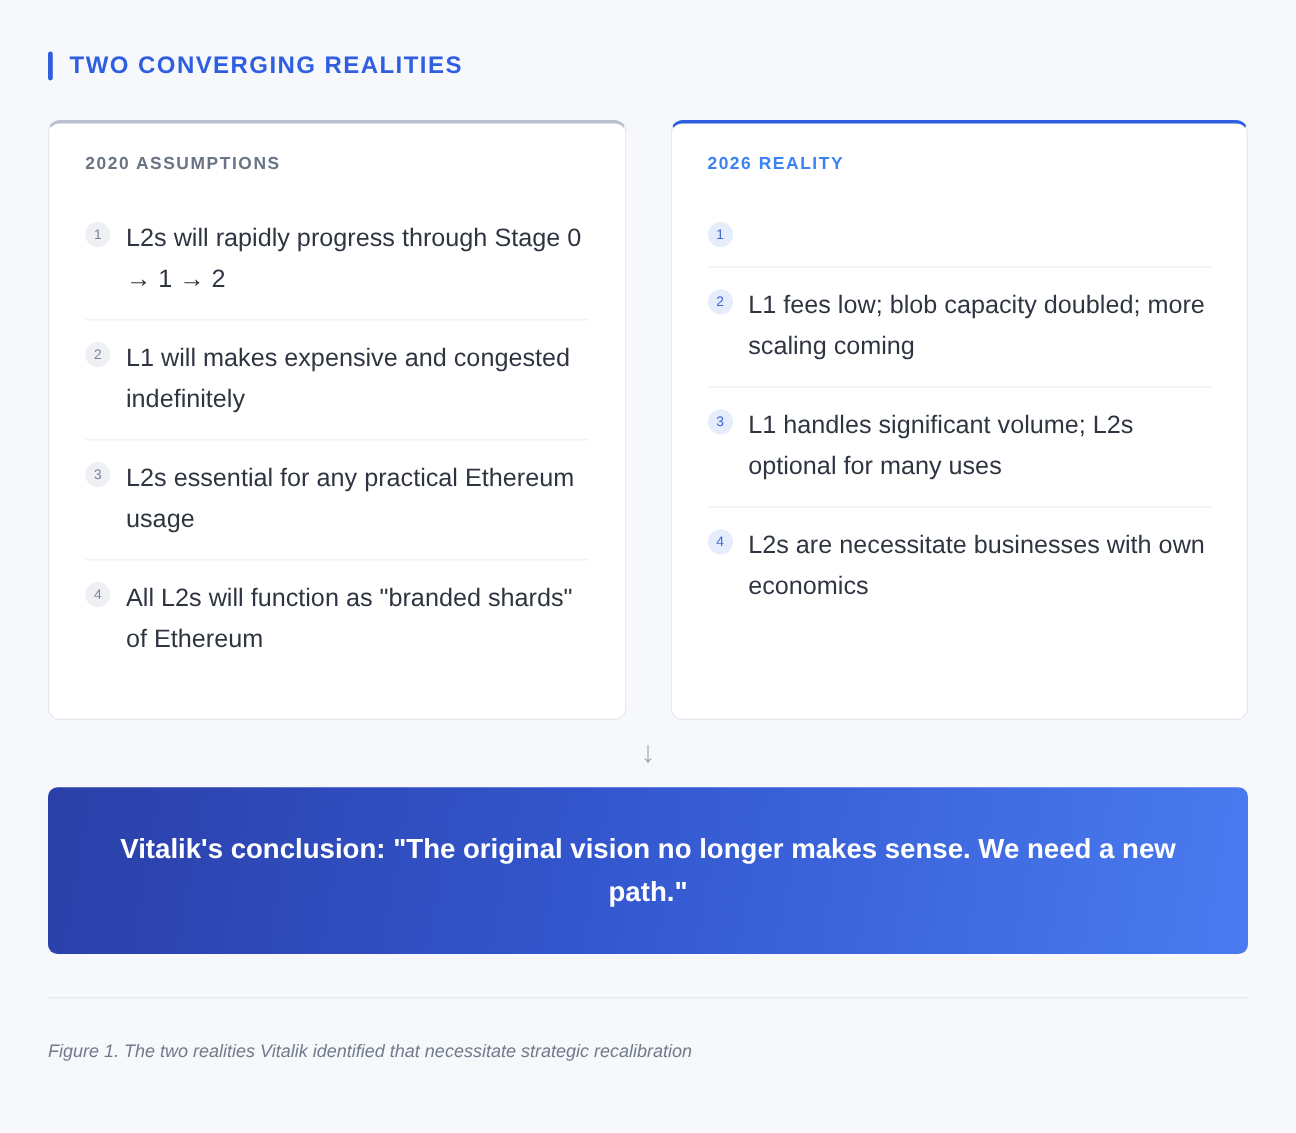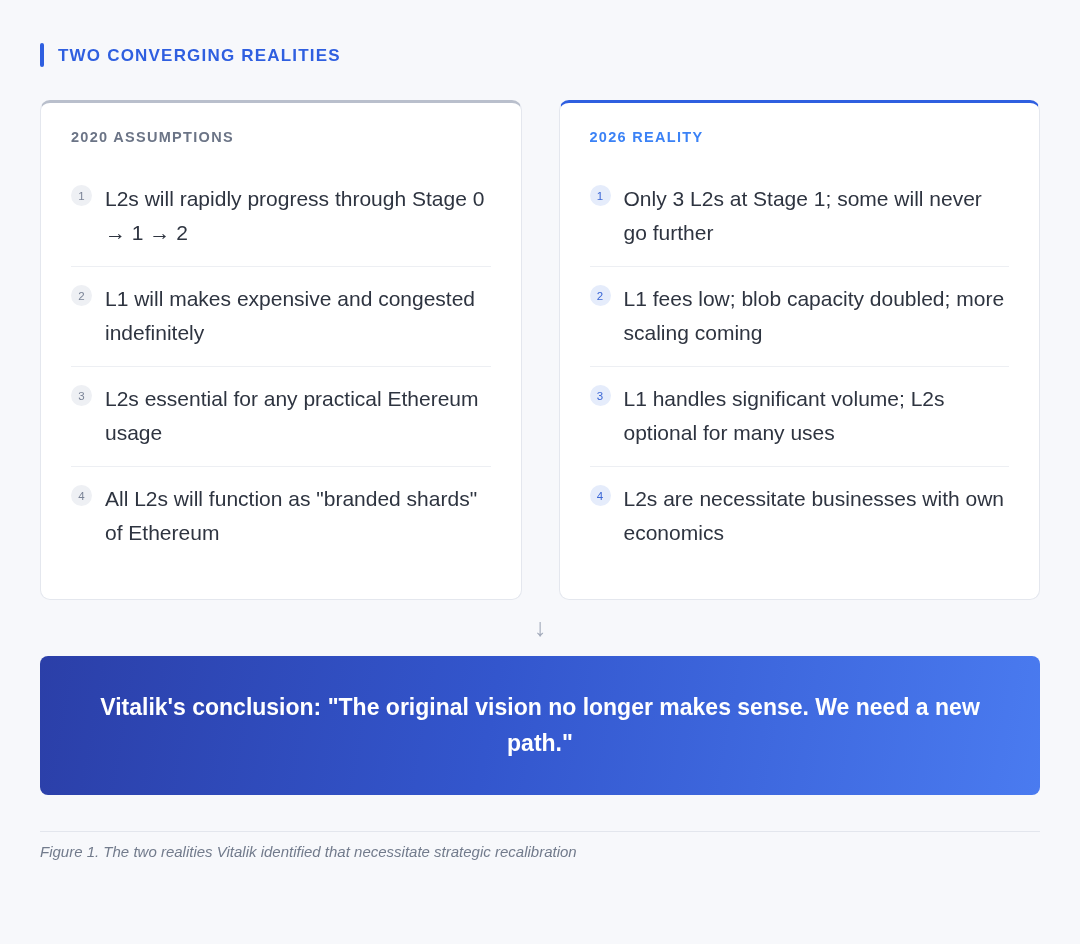--- a/index.html
+++ b/index.html
@@ -28,21 +28,21 @@
     height: 30px;
   }
   .accent-bar {
     width: 4px;
     height: 24px;
     background: #2f5fe0;
     border-radius: 2px;
     flex: none;
   }
   .section-title {
-    font-size: 17px;
+    font-size: 20px;
     font-weight: bold;
     letter-spacing: 1.2px;
     color: #2f5fe0;
     text-transform: uppercase;
     line-height: 1;
   }
 
   
   .cards {
     display: flex;
@@ -130,21 +130,21 @@
     font-size: 23px;
     font-weight: bold;
     line-height: 1.55;
     text-align: center;
   }
 
   
   .caption-wrap {
     margin-top: 36px;
     border-top: 1px solid #e3e6ed;
-    padding-top: 11px;
+    padding-top: 36px;
   }
   .caption {
     font-size: 15px;
     font-style: italic;
     color: #727b8c;
   }
 </style>
 </head>
 <body>
 
@@ -177,21 +177,20 @@
           <div class="item-text">All L2s will function as "branded shards" of Ethereum</div>
         </div>
       </div>
     </div>
 
     <div class="card right">
       <div class="card-title">2026 REALITY</div>
       <div class="item-list">
         <div class="item">
           <div class="num">1</div>
-          <div class="item-text">Only 3 L2s at Stage 1; some will never go further</div>
         </div>
         <div class="item">
           <div class="num">2</div>
           <div class="item-text">L1 fees low; blob capacity doubled; more scaling coming</div>
         </div>
         <div class="item">
           <div class="num">3</div>
           <div class="item-text">L1 handles significant volume; L2s optional for many uses</div>
         </div>
         <div class="item">

